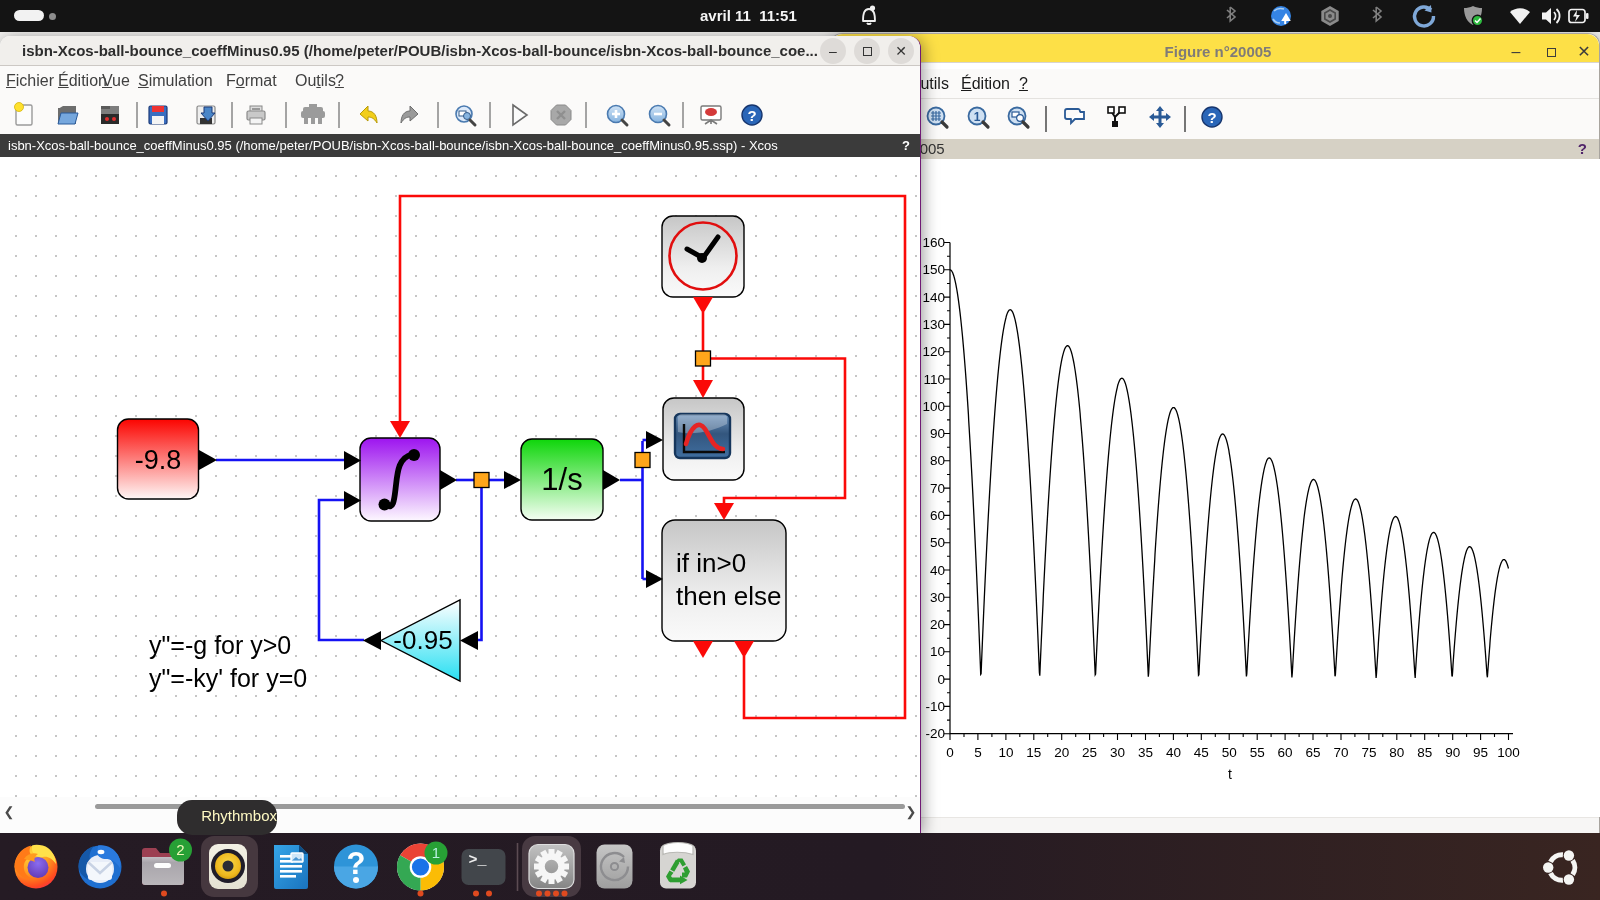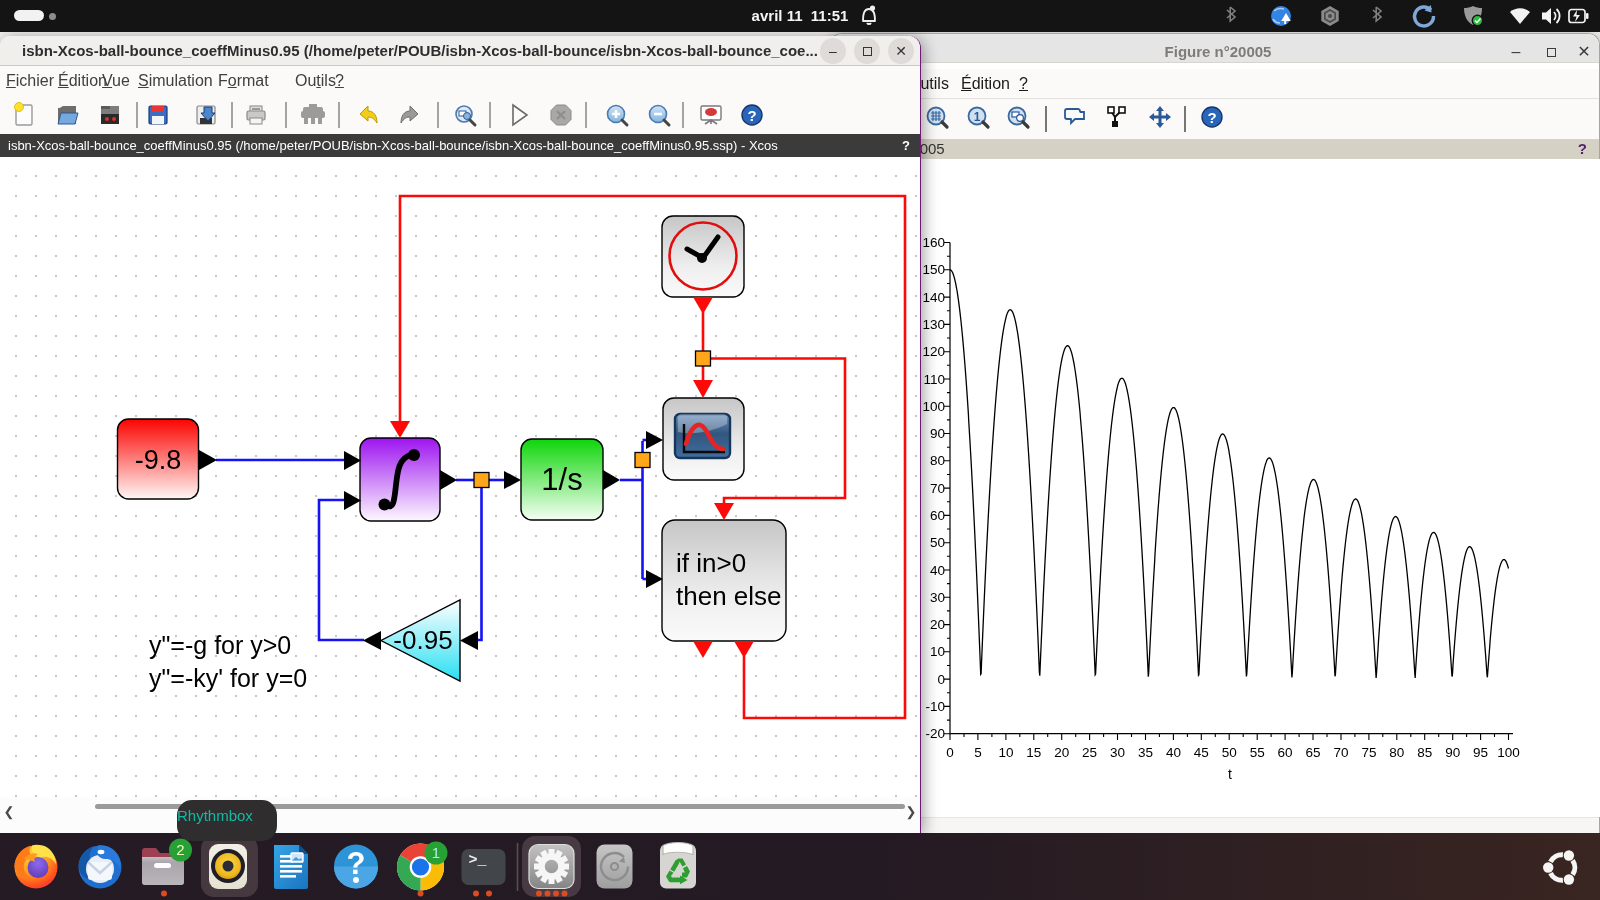--- a/index.html
+++ b/index.html
@@ -1,23 +1,23 @@
 <!DOCTYPE html>
 <html><head><meta charset="utf-8"><style>
 *{margin:0;padding:0;box-sizing:border-box}
 html,body{width:1600px;height:900px;overflow:hidden;background:#f2f1ef;font-family:"Liberation Sans",sans-serif}
 #stage{position:relative;width:1600px;height:900px}
 
 #topbar{position:absolute;left:0;top:0;width:1600px;height:32px;background:#141414}
 #pill{position:absolute;left:14px;top:10px;width:30px;height:11px;border-radius:6px;background:#f2f2f2}
 #pilldot{position:absolute;left:49px;top:13px;width:7px;height:7px;border-radius:50%;background:#8d8d8d}
-#clocktxt{position:absolute;left:700px;top:0;width:200px;height:32px;line-height:32px;text-align:center;color:#f5f5f5;font-size:15px;font-weight:600}
+#clocktxt{position:absolute;left:700px;top:0;width:200px;height:32px;line-height:32px;color:#f5f5f5;font-size:15px;font-weight:600}
 
 #figwin{position:absolute;left:830px;top:33px;width:770px;height:800px;background:#fff;border:1px solid #a8a49f;border-bottom:none;border-radius:12px 12px 0 0;box-shadow:0 2px 14px rgba(0,0,0,.35)}
-#figtitle{position:absolute;left:0;top:0;width:100%;height:29px;background:#e5e5e5;border-bottom:1px solid #d8d4d0;border-radius:12px 12px 0 0}
+#figtitle{position:absolute;left:0;top:0;width:100%;height:29px;background:#fde047;border-bottom:1px solid #d8d4d0;border-radius:12px 12px 0 0}
 #figtitle .t{position:absolute;left:0;top:0;width:774px;height:35px;line-height:35px;text-align:center;color:#7f7b78;font-weight:700;font-size:15px}
 .fbtn{position:absolute;top:0;height:35px;line-height:35px;color:#3c3c3c;font-size:16px;text-align:center;width:30px}
 #figmenu{position:absolute;left:0;top:35px;width:100%;height:30px;background:#fbfaf9;border-bottom:1px solid #e4e2df}
 #figmenu span{position:absolute;top:0;height:30px;line-height:30px;font-size:16px;color:#1a1a1a}
 #figtools{position:absolute;left:0;top:65px;width:100%;height:40px;background:#fbfaf9}
 #figstatus{position:absolute;left:0;top:105px;width:100%;height:20px;background:#d6d1c5;font-size:15px;color:#333}
 #figstatus .n{position:absolute;left:72px;top:0;line-height:20px}
 #figstatus .q{position:absolute;right:12px;top:0;line-height:20px;color:#50246a;font-weight:700}
 #figplot{position:absolute;left:0;top:125px;width:770px;height:658px;background:#fff}
 #figfoot{position:absolute;left:0;top:783px;width:100%;height:17px;background:#f7f6f5;border-top:1px solid #e8e6e3}
@@ -29,21 +29,21 @@
 #xmenu{position:absolute;left:0;top:30px;width:100%;height:30px;background:#fbfaf9}
 #xmenu span{position:absolute;top:0;height:30px;line-height:30px;font-size:16px;color:#404040}
 #xtools{position:absolute;left:0;top:60px;width:100%;height:38px;background:#fbfaf9}
 #xdark{position:absolute;left:0;top:98px;width:100%;height:23px;background:#3b3b3b;color:#fff;font-size:13px}
 #xdark .p{position:absolute;left:8px;top:0;line-height:23px}
 #xdark .q{position:absolute;right:10px;top:0;line-height:23px;font-weight:700}
 #xcanvas{position:absolute;left:0;top:121px;width:920px;height:640px;background:#fff;background-image:radial-gradient(circle,#c6c6c6 0.8px,rgba(0,0,0,0) 1px);background-size:20px 20px;background-position:6px 9px}
 #xscroll{position:absolute;left:0;top:761px;width:920px;height:36px;background:#fcfcfc}
 #xsbar{position:absolute;left:95px;top:7px;width:810px;height:5px;border-radius:3px;background:#9a9a9a}
 .sarr{position:absolute;top:0px;width:14px;height:20px;color:#4a4a4a;font-size:13px;line-height:20px;text-align:center}
-#tooltip{position:absolute;left:177px;top:764px;width:100px;height:41px;background:#2f2d2e;border-radius:15px;color:#14b8a6;font-size:15px;text-align:left;line-height:31px;z-index:5}
+#tooltip{position:absolute;left:177px;top:764px;width:100px;height:35px;background:#2f2d2e;border-radius:15px;color:#fef9c3;font-size:15px;text-align:right;line-height:31px;z-index:5}
 #diagram{position:absolute;left:0;top:121px;width:920px;height:676px}
 
 #dock{position:absolute;left:0;top:833px;width:1600px;height:67px;background:linear-gradient(90deg,#251b24 0%,#241a23 55%,#392521 100%)}
 </style></head>
 <body>
 <div id="stage">
 
 <div id="figwin">
   <div id="figtitle">
         <span class="t">Figure n°20005</span>
@@ -163,21 +163,21 @@
         <span class="t">isbn-Xcos-ball-bounce_coeffMinus0.95 (/home/peter/POUB/isbn-Xcos-ball-bounce/isbn-Xcos-ball-bounce_coe...</span>
     <div class="xbtn" style="left:820px">–</div>
     <div class="xbtn" style="left:854px"><span style="display:inline-block;width:9px;height:9px;border:1.5px solid #333;margin-top:8px"></span></div>
     <div class="xbtn" style="left:888px">✕</div>
   </div>
   <div id="xmenu">
     <span style="left:6px"><u>F</u>ichier</span>
     <span style="left:58px"><u>É</u>dition</span>
     <span style="left:102px"><u>V</u>ue</span>
     <span style="left:138px"><u>S</u>imulation</span>
-    <span style="left:218px">F<u>o</u>rmat</span>
+    <span style="left:226px">F<u>o</u>rmat</span>
     <span style="left:295px">Ou<u>t</u>ils</span>
     <span style="left:335px"><u>?</u></span>
   </div>
   <div id="xtools"><svg width="920" height="38" viewBox="0 0 920 38">
     <defs>
       <linearGradient id="mg" x1="0" y1="0" x2="0" y2="1">
               <stop offset="0" stop-color="#cfe2f5"></stop>
               <stop offset="1" stop-color="#86b4e0"></stop>
             </linearGradient>
     </defs>

